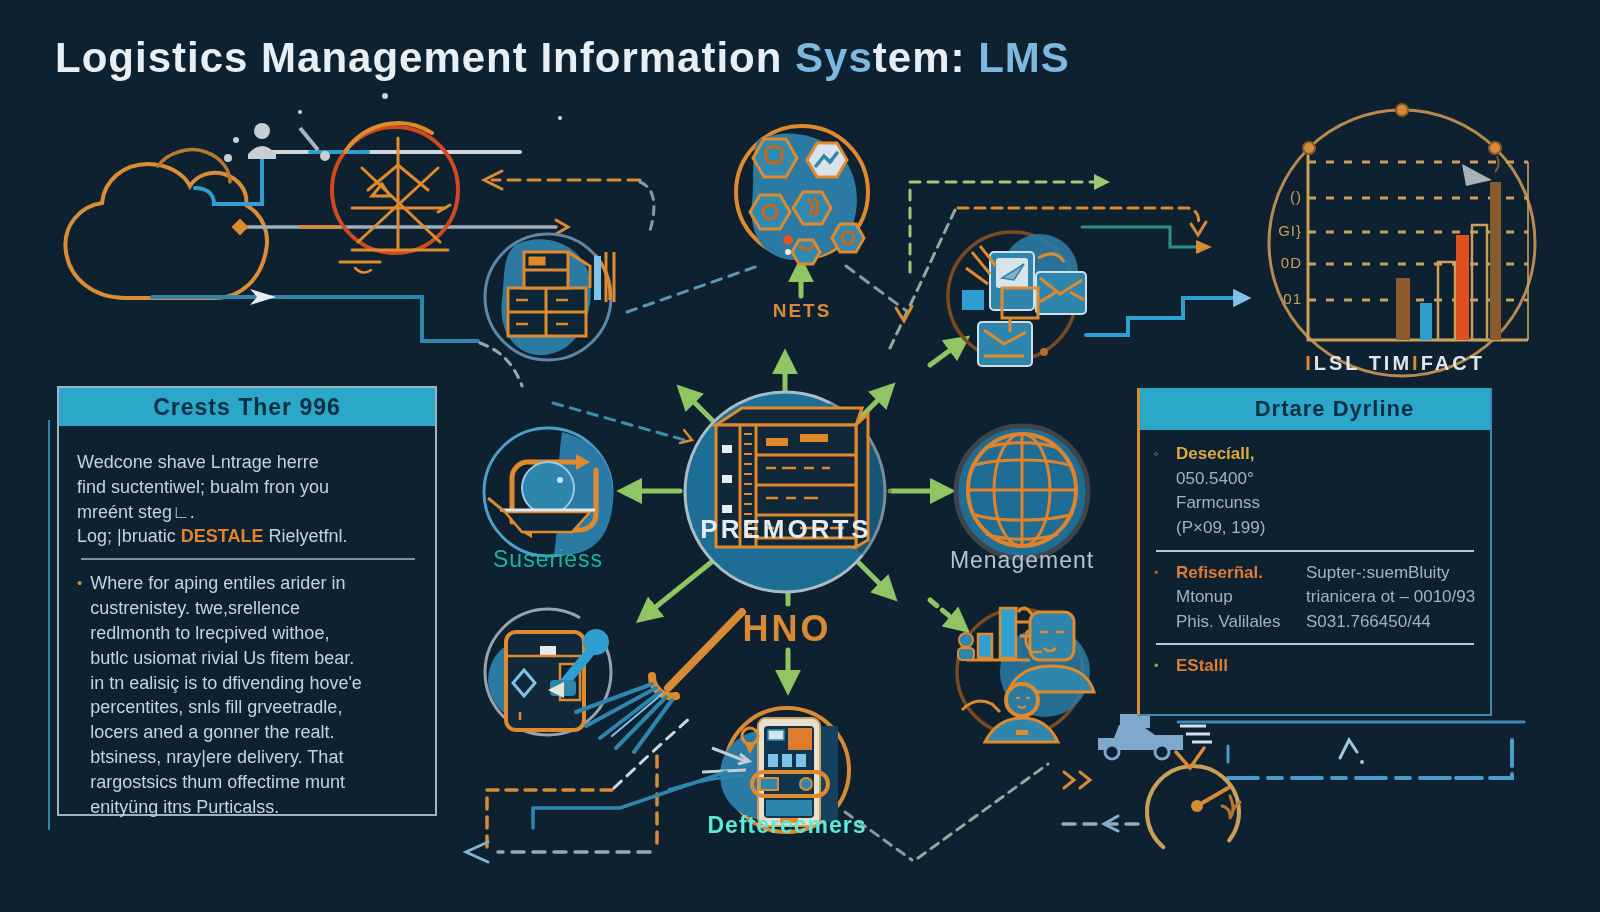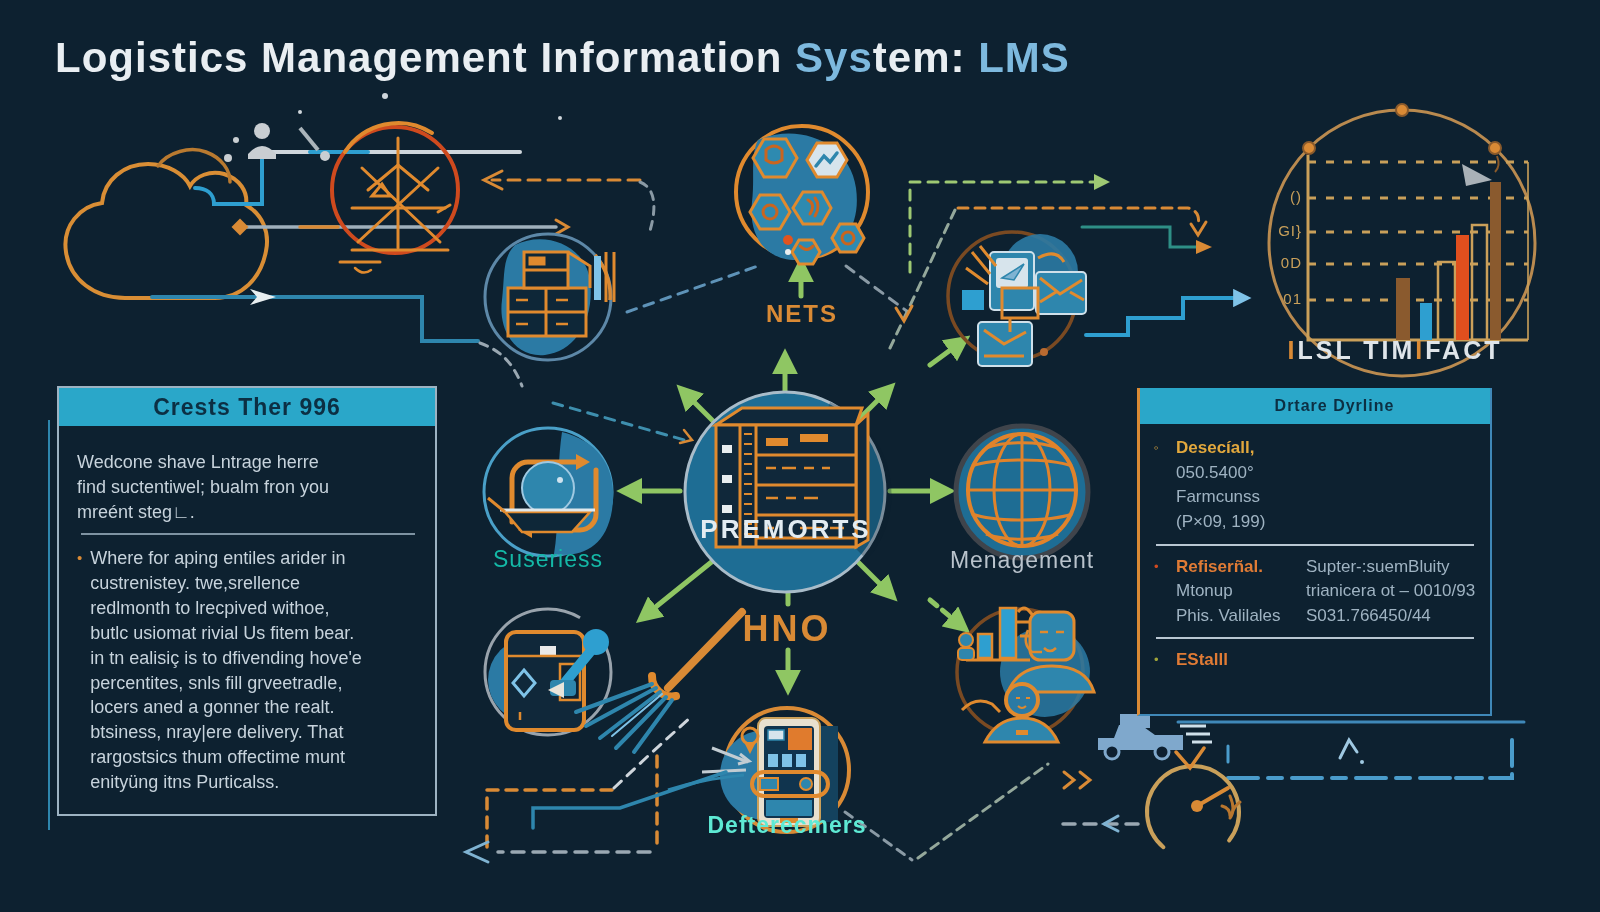--- a/index.html
+++ b/index.html
@@ -18,37 +18,37 @@
                    display:flex;align-items:center;justify-content:center;letter-spacing:1px;}
   #left-panel .body{padding:24px 16px 8px 18px;color:#c7d3dc;font-size:18px;line-height:1.38;}
   .hl-orange{color:#e0832b;font-weight:bold;}
   #lp-divider{height:2px;background:#7e93a2;margin:9px 4px 11px 4px;}
   .bullet-row{display:flex;}
   .bullet-row .bl{color:#d98a35;margin:2px 8px 0 0;font-size:15px;}
   
   #right-panel{position:absolute;left:1137px;top:388px;width:355px;height:328px;box-sizing:border-box;
                border-left:3px solid #d98a35;border-right:2px solid #3f88b8;border-bottom:2px solid #3f88b8;
                background:rgba(13,33,48,.6);}
-  #right-panel .hdr{height:36px;background:#2aa7c9;color:#0c2f43;font-size:16px;font-weight:600;
+  #right-panel .hdr{height:42px;background:#2aa7c9;color:#0c2f43;font-size:22px;font-weight:600;
                     display:flex;align-items:center;justify-content:center;letter-spacing:1px;padding-left:39px;}
   #right-panel .body{padding:12px 10px 6px 14px;font-size:17px;line-height:1.45;color:#9fb3c2;}
   .r-row{display:grid;grid-template-columns:14px 122px 1fr;column-gap:8px;}
   .r-bullet{font-size:13px;margin-top:3px;}
   .gold{color:#e2a83d;font-weight:bold;}
   .orn{color:#e07b35;font-weight:bold;}
   .r-div{border:none;border-top:2px solid #b9c7d2;margin:9px 6px 9px 2px;}
   
   .nodelbl{text-align:center;}
-  #lbl-nets{left:740px;top:300px;width:124px;font-size:24px;font-weight:bold;color:#d98a35;letter-spacing:2px;}
+  #lbl-nets{left:740px;top:300px;width:124px;font-size:19px;font-weight:bold;color:#d98a35;letter-spacing:2px;}
   #lbl-hno{left:730px;top:608px;width:114px;font-size:36px;font-weight:bold;color:#d98a35;letter-spacing:3px;}
   #lbl-premorts{left:700px;top:514px;width:172px;font-size:26px;font-weight:600;color:#e2ecf2;letter-spacing:3px;}
   #lbl-suseriess{left:460px;top:546px;width:176px;font-size:23px;color:#14b8a6;letter-spacing:1px;}
   #lbl-menagement{left:930px;top:547px;width:184px;font-size:23px;color:#b9c3cc;letter-spacing:1px;}
   #lbl-defterecmers{left:690px;top:812px;width:194px;font-size:23px;font-weight:bold;color:#5eead4;letter-spacing:1px;}
-  #lbl-chart{left:1280px;top:336px;width:230px;font-size:25px;font-weight:bold;color:#dfe5ea;letter-spacing:3px;}
+  #lbl-chart{left:1280px;top:352px;width:230px;font-size:20px;font-weight:bold;color:#dfe5ea;letter-spacing:3px;}
   #lbl-chart .orn-i{color:#d98a35;}
   .tick{position:absolute;width:48px;text-align:right;font-size:15px;color:#c9a05a;letter-spacing:1px;}
   svg{position:absolute;left:0;top:0;}
 </style>
 </head>
 <body>
 
 <div id="stage">
 
 <svg width="1600" height="912" viewBox="0 0 1600 912">
@@ -416,20 +416,21 @@
 <div class="tick" style="left:1254px;top:290px">01</div>
 
 <div id="left-panel">
   <div class="hdr">
     <span>Crests Ther 996</span>
   </div>
   <div class="body">
     <div class="pre">Wedcone shave Lntrage herre
 find suctentiwel; bualm fron you
 mreént steg∟.</div>
+    <div><span>Log; |bruatic </span><span class="hl-orange">DESTALE</span><span> Rielyetfnl.</span></div>
     <div id="lp-divider"></div>
     <div class="bullet-row">
       <span class="bl">•</span>
       <div class="pre">Where for aping entiles arider in
 custrenistey. twe,srellence
 redlmonth to lrecpived withoe,
 butlc usiomat rivial Us fitem bear.
 in tn ealisiç is to dfivending hove'e
 percentites, snls fill grveetradle,
 locers aned a gonner the realt.

